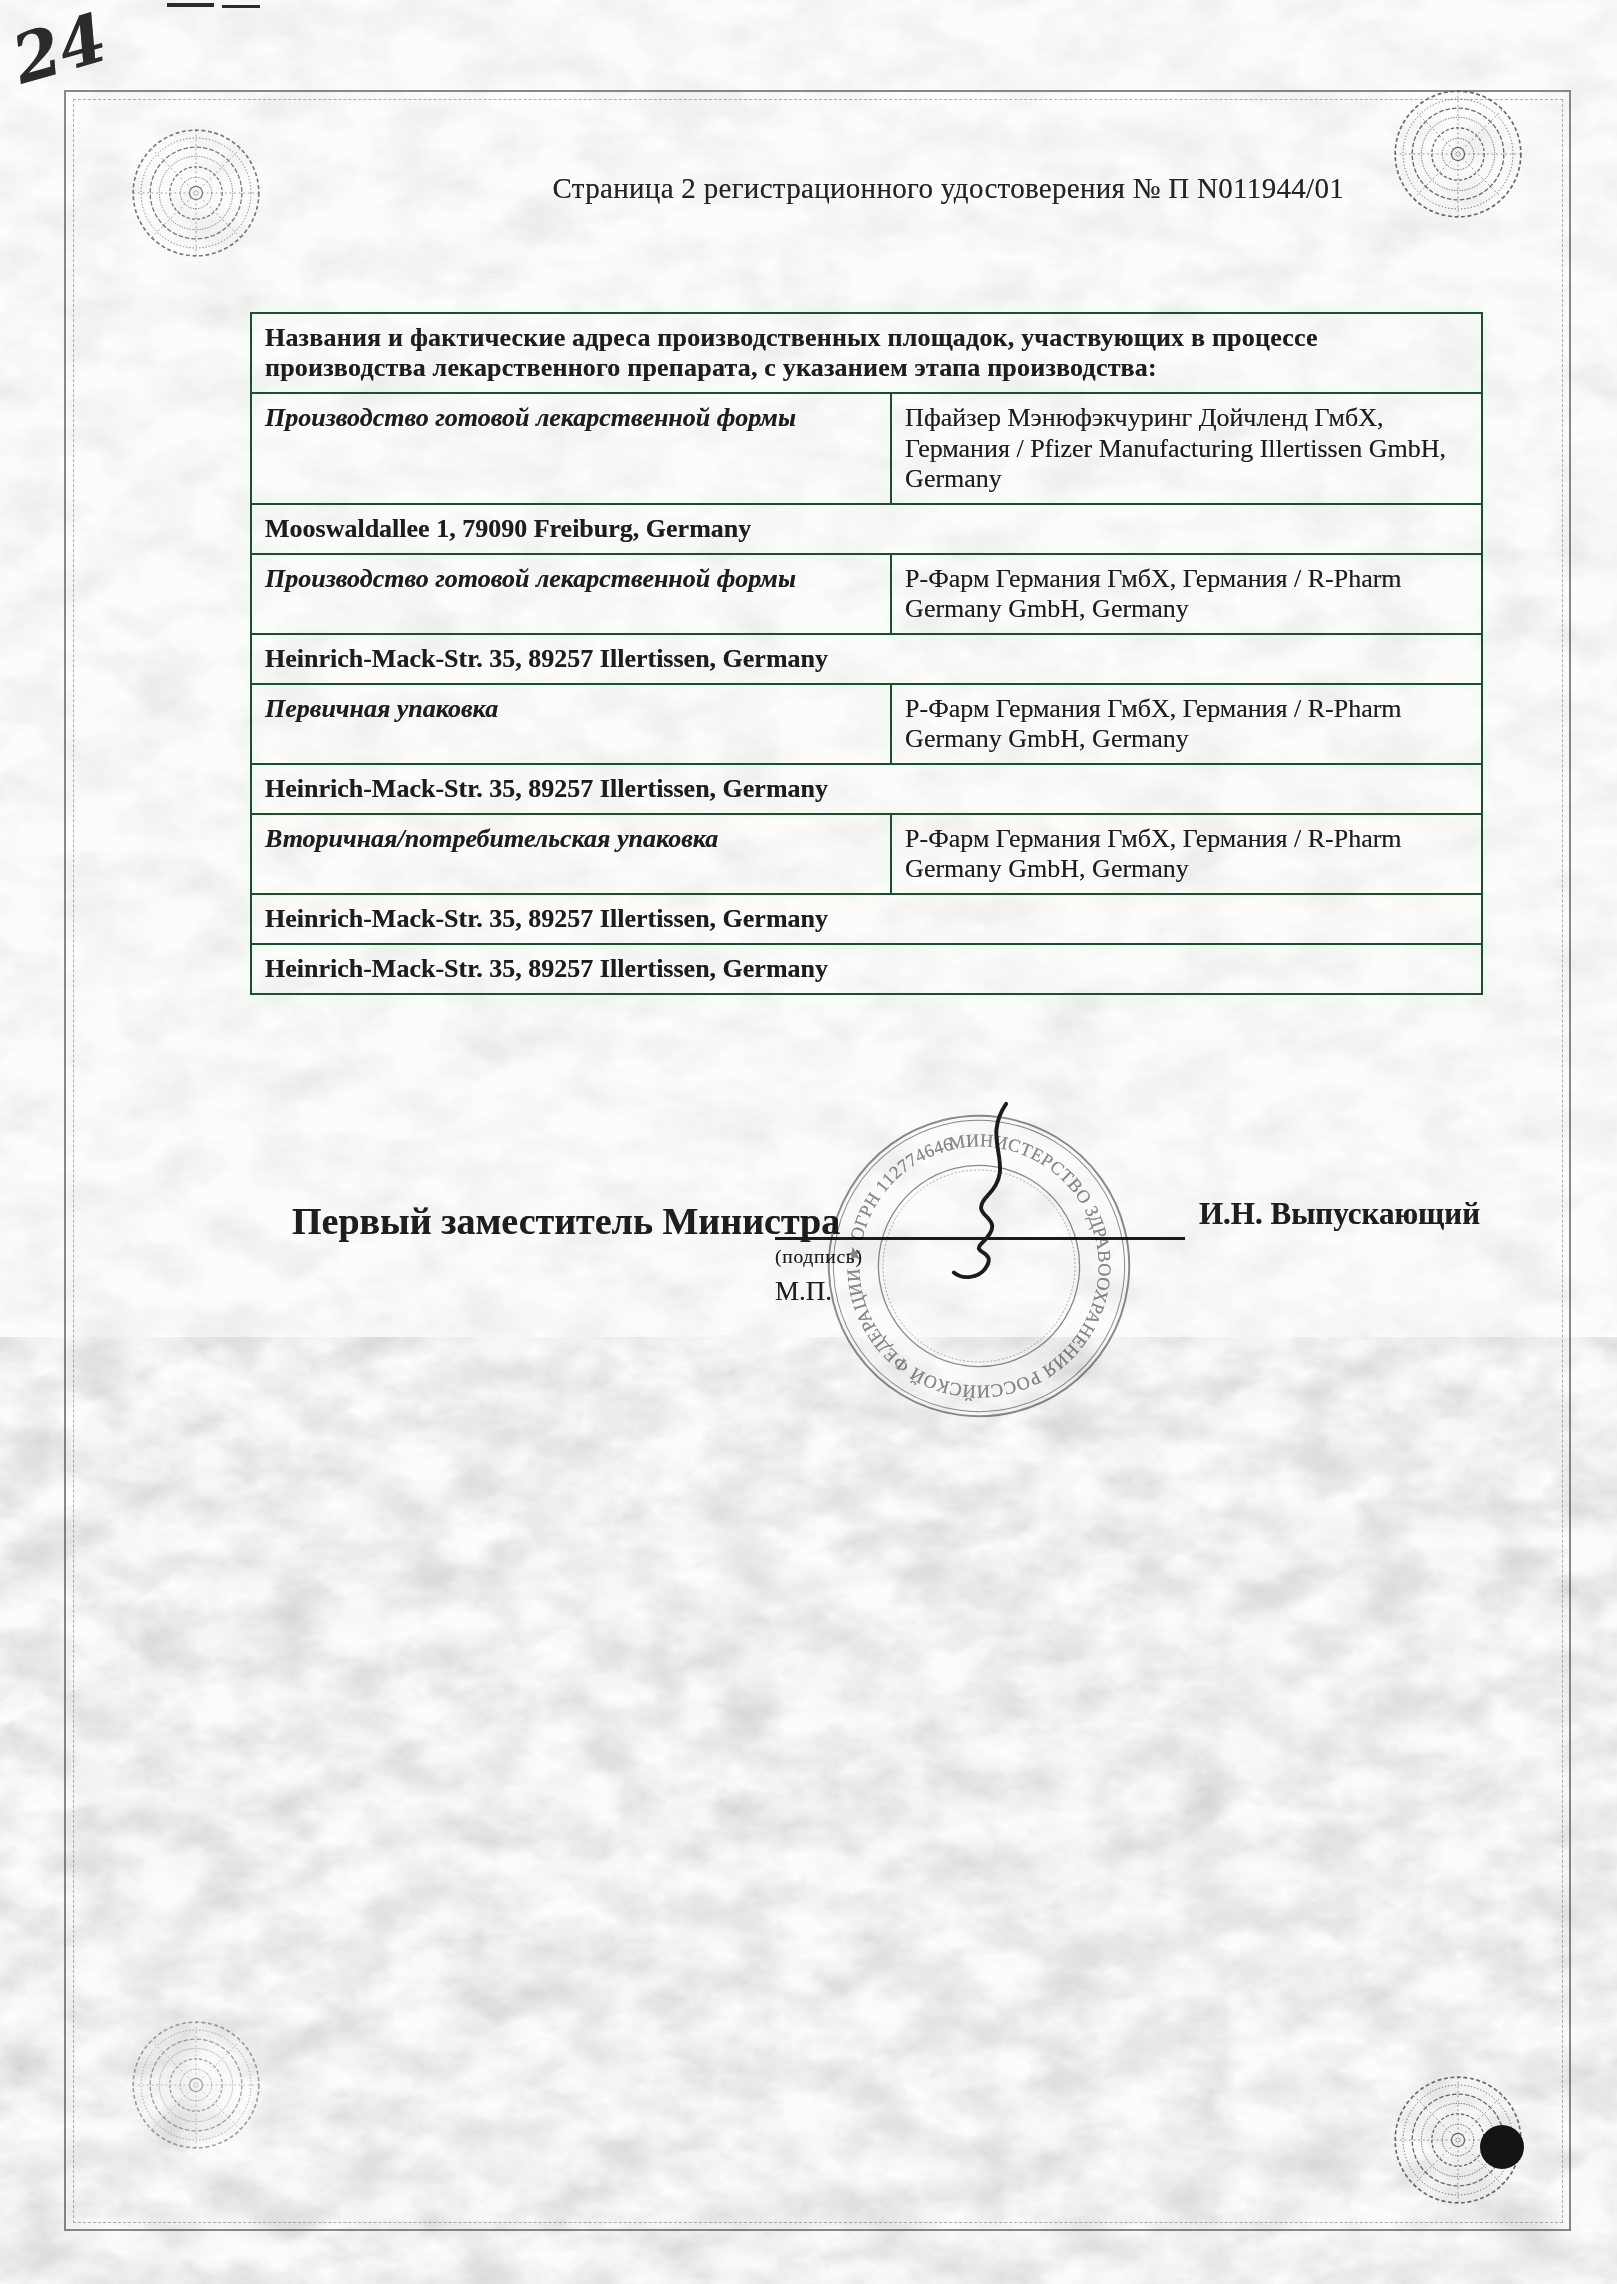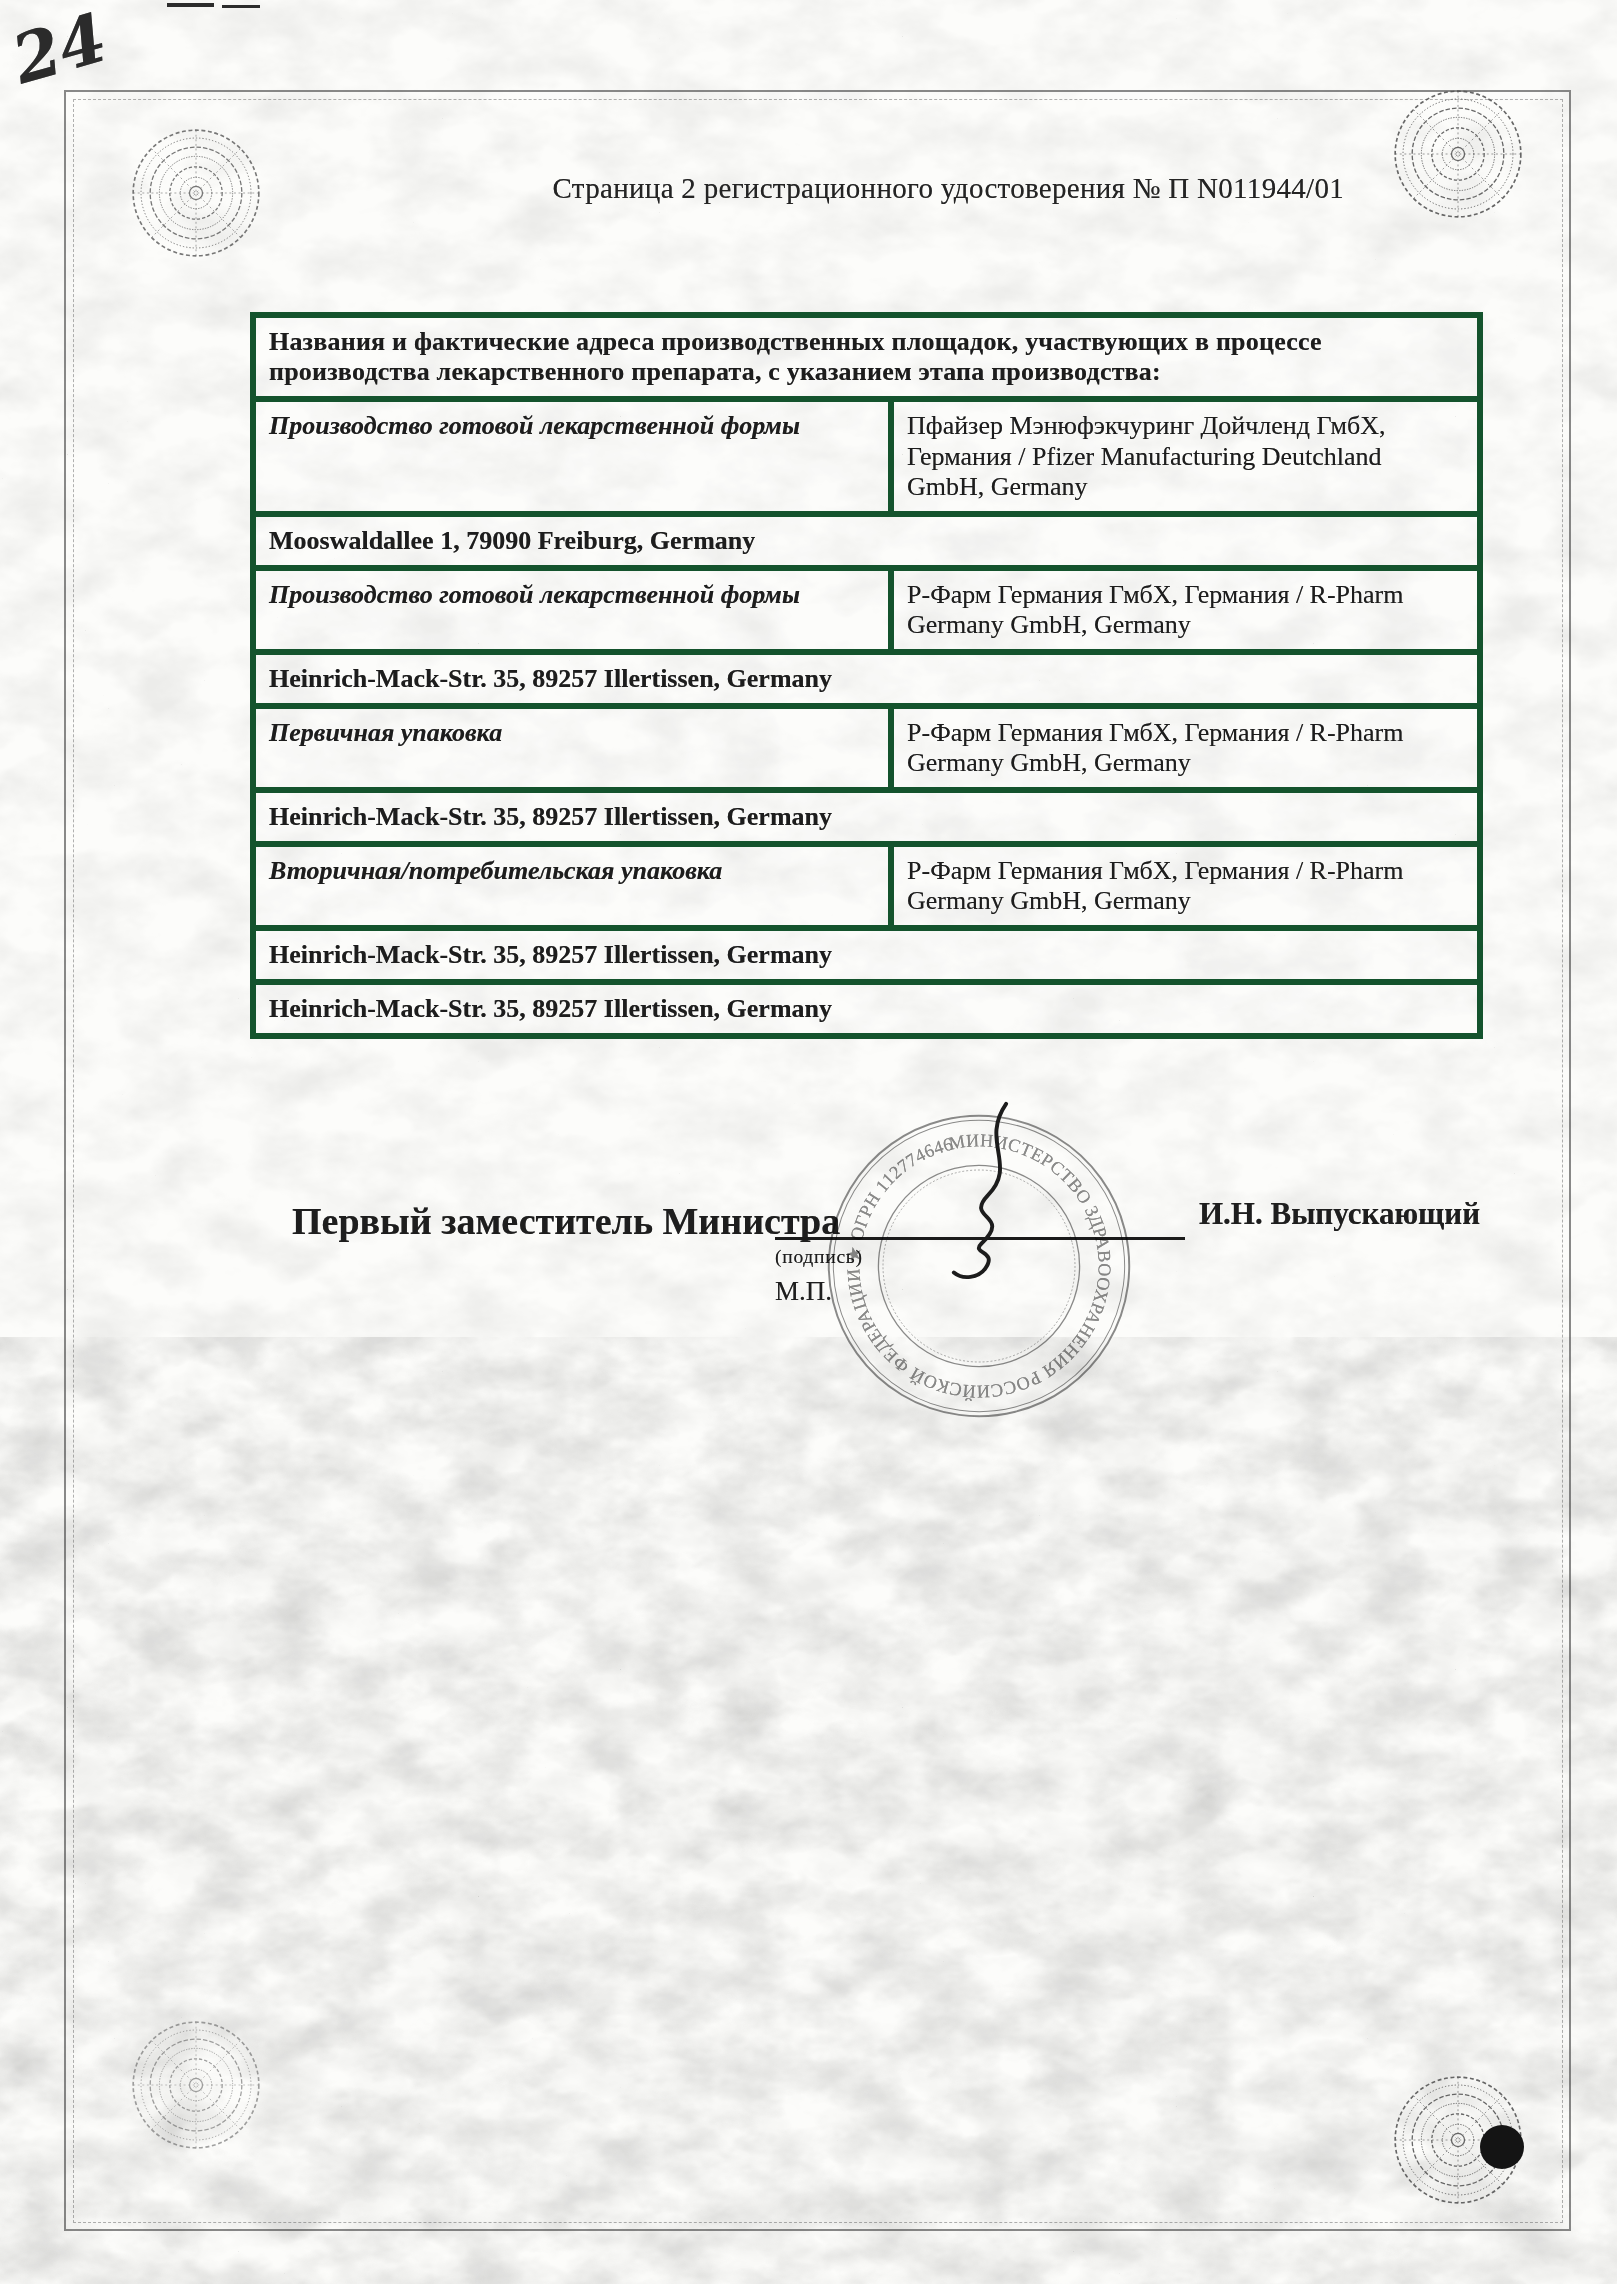--- a/index.html
+++ b/index.html
@@ -20,21 +20,21 @@
   }
   .scan-dash{position:absolute;background:#2c2c2c}
   .doc-header{
     position:absolute;left:339px;top:172px;width:1005px;text-align:right;
     font-size:29px;letter-spacing:0.3px;color:#242424;
   }
   .mfg-table{
     position:absolute;left:250px;top:312px;width:1233px;
     border-collapse:collapse;font-size:26px;line-height:1.18;color:#1d1d1d;
   }
-  .mfg-table td{border:6px solid #14532d;padding:8.5px 13px;vertical-align:top;background:rgba(255,255,255,.12)}
+  .mfg-table td{border:2px solid #14532d;padding:8.5px 13px;vertical-align:top;background:rgba(255,255,255,.12)}
   td.th{font-weight:700;letter-spacing:0.2px}
   td.stage{font-style:italic;font-weight:700}
   td.addr{font-weight:700}
   td.company{font-weight:400}
   .sig-title{position:absolute;left:292px;top:1199px;font-size:38px;font-weight:700;white-space:nowrap}
   .sig-name{position:absolute;left:1199px;top:1196px;font-size:31px;font-weight:700;white-space:nowrap}
   .sig-line{position:absolute;left:775px;top:1237px;width:410px;height:0;border-top:3.3px solid #1b1b1b}
   .sig-caption{position:absolute;left:775px;top:1246px;width:410px;text-align:left;font-size:19.6px;letter-spacing:0.7px}
   .sig-mp{position:absolute;left:775px;top:1276px;width:365px;text-align:left;font-size:27px}
   .stamp{position:absolute;left:819px;top:1106px;mix-blend-mode:multiply;opacity:.85;pointer-events:none}
@@ -102,21 +102,21 @@
         <col style="width:52%">
         <col style="width:48%">
       </colgroup>
     <tbody>
         <tr>
       <td colspan="2" class="th">Названия и фактические адреса производственных площадок, участвующих в процессе производства лекарственного препарата, с указанием этапа производства:</td>
     </tr>
 
     <tr>
       <td class="stage">Производство готовой лекарственной формы</td>
-      <td class="company">Пфайзер Мэнюфэкчуринг Дойчленд ГмбХ, Германия / Pfizer Manufacturing Deutchland GmbH, Germany</td>
+      <td class="company">Пфайзер Мэнюфэкчуринг Дойчленд ГмбХ, Германия / Pfizer Manufacturing Illertissen GmbH, Germany</td>
     </tr>
     <tr>
       <td colspan="2" class="addr">Mooswaldallee 1, 79090 Freiburg, Germany</td>
     </tr>
 
     <tr>
       <td class="stage">Производство готовой лекарственной формы</td>
       <td class="company">Р-Фарм Германия ГмбХ, Германия / R-Pharm Germany GmbH, Germany</td>
     </tr>
     <tr>

